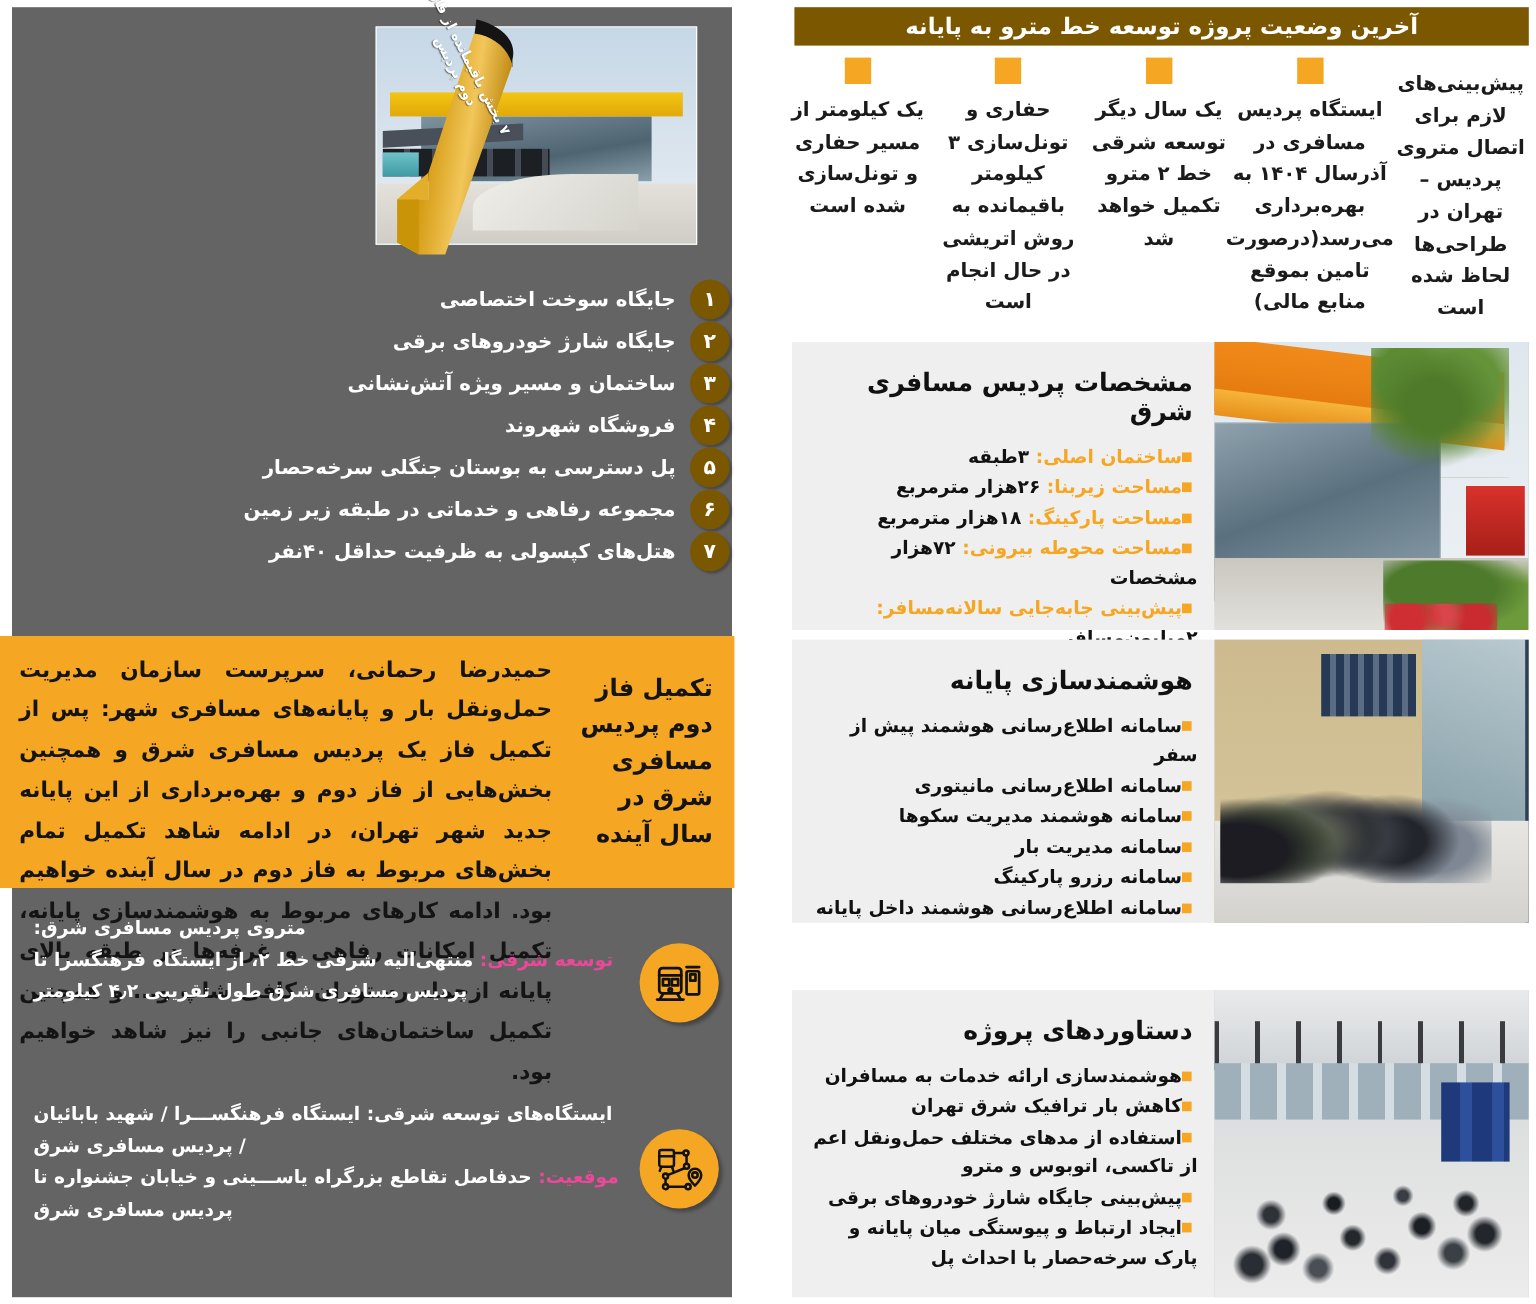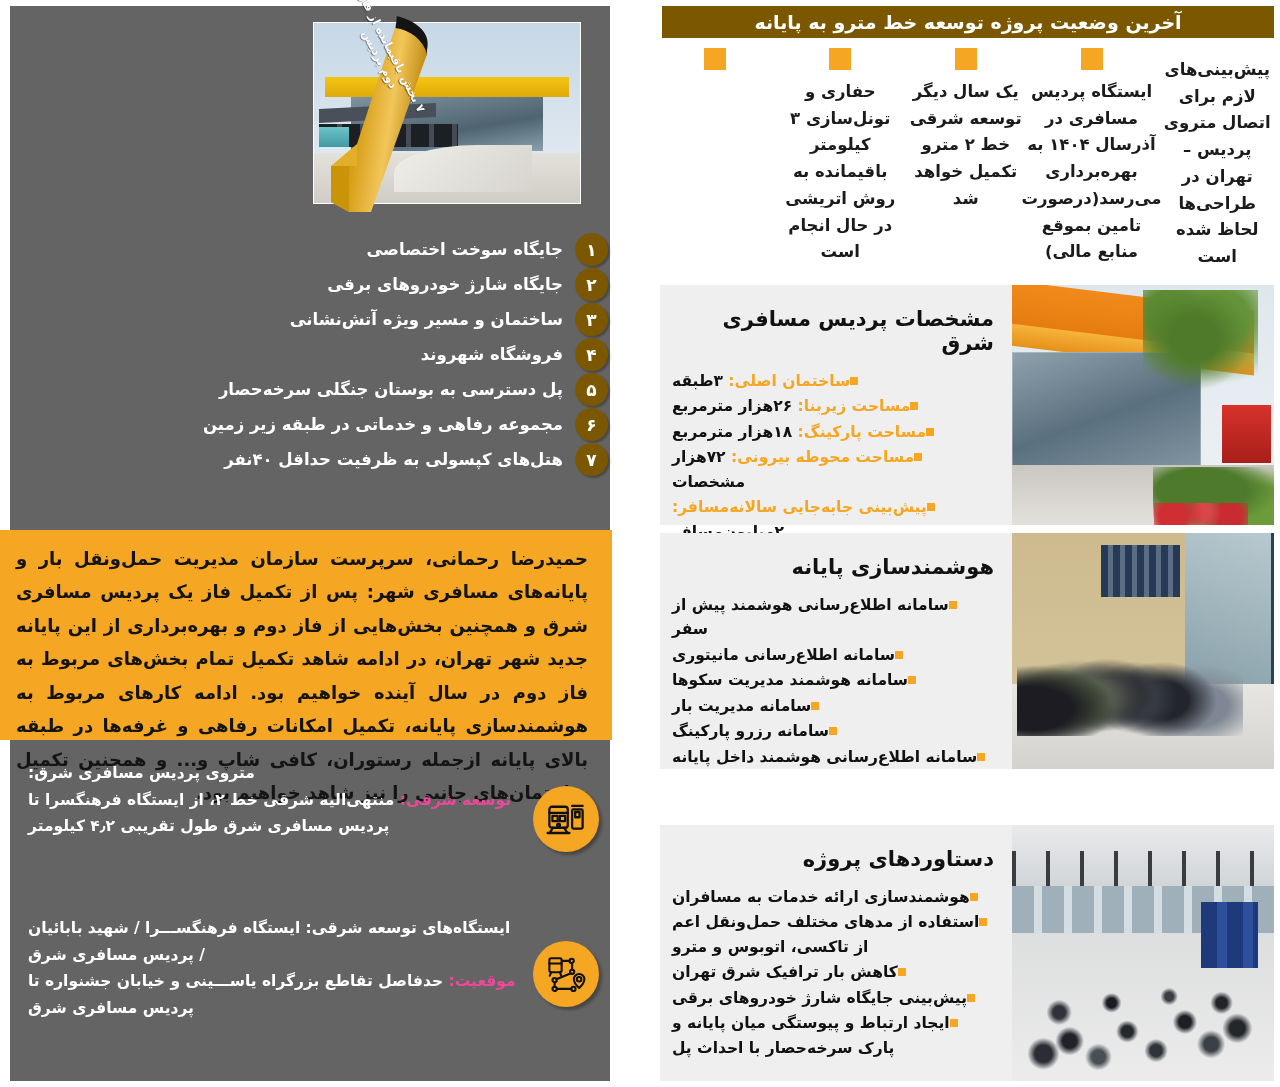--- a/index.html
+++ b/index.html
@@ -99,21 +99,21 @@
     color: #111111;
     margin-bottom: 14px;
     text-align: right;
     padding-right: 4px;
   }
   .bullet-list { list-style: none; }
   .bullet-list li {
     font-size: 15.5px;
     line-height: 1.58;
     color: #111111;
-    text-align: left;
+    text-align: right;
     font-weight: 600;
     margin-bottom: 1px;
     position: relative;
   }
   .bullet-sq {
     display: inline-block;
     width: 8px; height: 8px;
     background: #f5a623;
     margin-right: 5px;
     margin-left: 0px;
@@ -386,20 +386,21 @@
     <div class="status-col">
       <div class="status-square"></div>
       <div class="status-text">یک سال دیگر توسعه شرقی خط ۲ مترو تکمیل خواهد شد</div>
     </div>
     <div class="status-col">
       <div class="status-square"></div>
       <div class="status-text">حفاری و تونل‌سازی ۳ کیلومتر باقیمانده به روش اتریشی در حال انجام است</div>
     </div>
     <div class="status-col">
       <div class="status-square"></div>
+      <div class="status-text">یک کیلومتر از مسیر حفاری و تونل‌سازی شده است</div>
     </div>
   </div>
 
   <div class="feature-card" id="card-0">
     <div class="card-photo">
       <div class="ph p1-sky"></div>
         <div class="ph p1-canopy"></div>
         <div class="ph p1-canopy2"></div>
       <div class="ph p1-glass"></div>
         <div class="ph p1-ground"></div>
@@ -447,22 +448,22 @@
         <div class="ph p3-roof"></div>
         <div class="ph p3-beams"></div>
       <div class="ph p3-gates"></div>
         <div class="ph p3-ban"></div>
         <div class="ph p3-crowd"></div>
     </div>
     <div class="card-body">
       <div class="card-title">دستاوردهای پروژه</div>
       <ul class="bullet-list">
         <li><span class="bullet-sq"></span><span class="val-dark">هوشمندسازی ارائه خدمات به مسافران</span></li>
+        <li><span class="bullet-sq"></span><span class="val-dark">کاهش بار ترافیک شرق تهران</span></li>
         <li><span class="bullet-sq"></span><span class="val-dark">استفاده از مدهای مختلف حمل‌ونقل اعم از تاکسی، اتوبوس و مترو</span></li>
-        <li><span class="bullet-sq"></span><span class="val-dark">کاهش بار ترافیک شرق تهران</span></li>
         <li><span class="bullet-sq"></span><span class="val-dark">پیش‌بینی جایگاه شارژ خودروهای برقی</span></li>
         <li><span class="bullet-sq"></span><span class="val-dark">ایجاد ارتباط و پیوستگی میان پایانه و پارک سرخه‌حصار با احداث پل</span></li>
       </ul>
     </div>
   </div>
 </div>
 
 <div id="right-column">
   <div class="gray-panel"></div>
 
@@ -520,20 +521,21 @@
       <div class="num-badge">۶</div>
       <div class="num-text">مجموعه رفاهی و خدماتی در طبقه زیر زمین</div>
     </li>
     <li class="num-row">
       <div class="num-badge">۷</div>
       <div class="num-text">هتل‌های کپسولی به ظرفیت حداقل ۴۰نفر</div>
     </li>
   </ul>
 
   <div class="quote-box">
+    <div class="quote-head">تکمیل فاز دوم پردیس مسافری شرق در سال آینده</div>
     <div class="quote-body">حمیدرضا رحمانی، سرپرست سازمان مدیریت حمل‌ونقل بار و پایانه‌های مسافری شهر: پس از تکمیل فاز یک پردیس مسافری شرق و همچنین بخش‌هایی از فاز دوم و بهره‌برداری از این پایانه جدید شهر تهران، در ادامه شاهد تکمیل تمام بخش‌های مربوط به فاز دوم در سال آینده خواهیم بود. ادامه کارهای مربوط به هوشمندسازی پایانه، تکمیل امکانات رفاهی و غرفه‌ها در طبقه بالای پایانه ازجمله رستوران، کافی شاپ و... و همچنین تکمیل ساختمان‌های جانبی را نیز شاهد خواهیم بود.</div>
   </div>
 
   <div class="info-block" id="info-0">
     <div class="info-icon">
       <svg width="42" height="42" viewBox="0 0 48 48" fill="none" stroke="#111" stroke-width="2.6" stroke-linecap="round" stroke-linejoin="round">
         <rect x="5" y="10" width="21" height="24" rx="3"></rect>
         <line x1="5" y1="17" x2="26" y2="17"></line>
         <rect x="8.5" y="20.5" width="6" height="6"></rect>
         <rect x="17" y="20.5" width="6" height="6"></rect>

